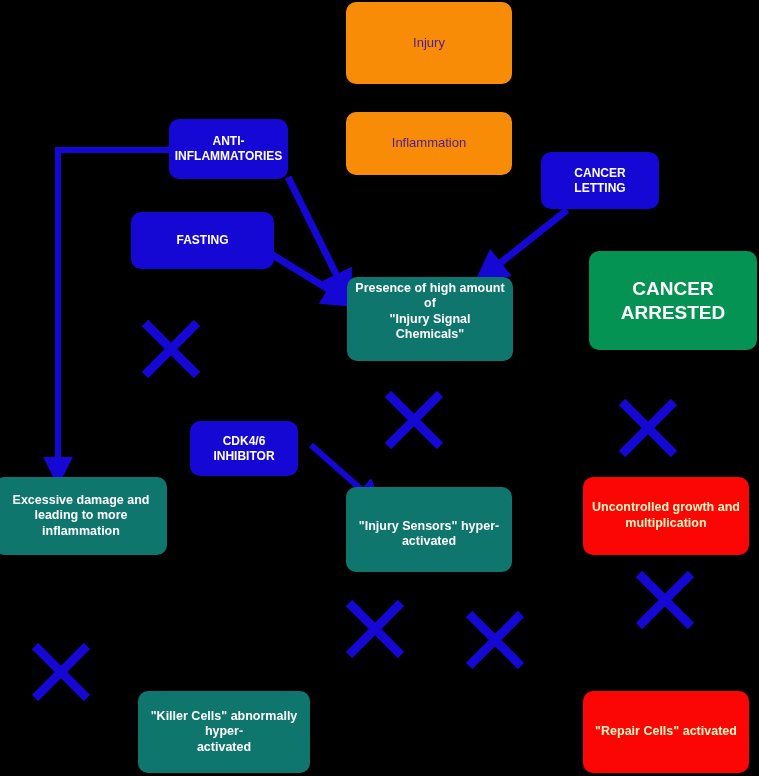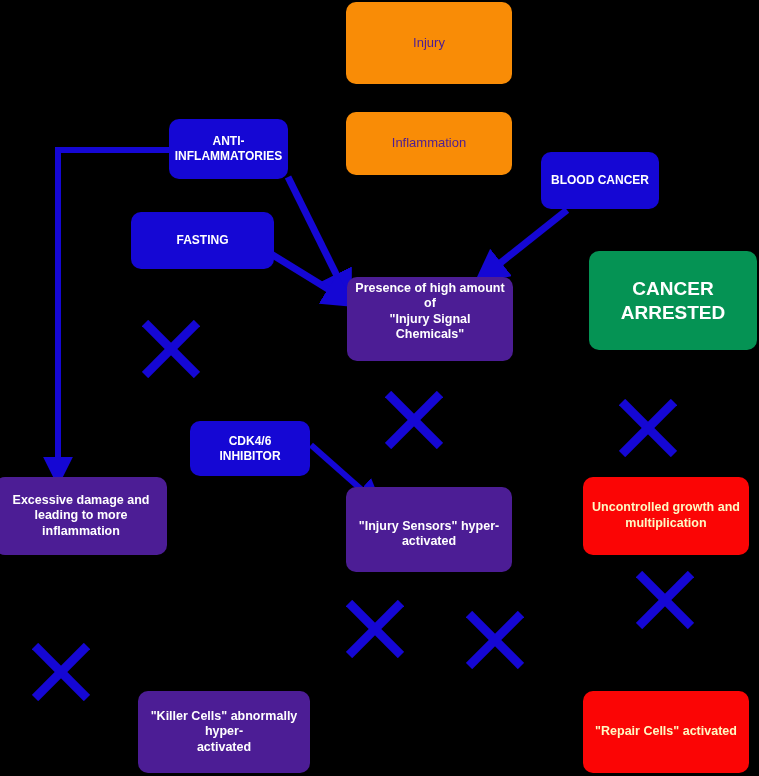--- a/index.html
+++ b/index.html
@@ -39,21 +39,21 @@
     font-size: 12px;
     font-weight: bold;
   }
   .node.green {
     background: #059354;
     color: #ffffff;
     font-size: 19px;
     font-weight: bold;
   }
   .node.red {
-    background: #4c1d95;
+    background: #0f766e;
     color: #ffffff;
     font-size: 12.5px;
     font-weight: bold;
   }
   .node.red-deep {
     background: #fb0505;
     color: #fef9c3;
     font-size: 12.5px;
     font-weight: bold;
   }
@@ -101,27 +101,27 @@
     <line x1="311" y1="445" x2="371" y2="498" stroke="#1507d4" stroke-width="6" marker-end="url(#ah)"></line>
 
     <polygon points="398,487 446,487 416,510" fill="#000000"></polygon>
   </svg>
 
   <div id="nodes-layer">
       <div class="node orange" style="left: 346px; top: 2px; width: 166px; height: 82px;">Injury</div>
       <div class="node orange" style="left: 346px; top: 112px; width: 166px; height: 63px;">Inflammation</div>
       <div class="node blue" style="left: 169px; top: 119px; width: 119px; height: 60px;">ANTI-
 INFLAMMATORIES</div>
-      <div class="node blue" style="left: 541px; top: 152px; width: 118px; height: 57px;">BLOOD CANCER</div>
+      <div class="node blue" style="left: 541px; top: 152px; width: 118px; height: 57px;">CANCER LETTING</div>
       <div class="node blue" style="left: 131px; top: 212px; width: 143px; height: 57px;">FASTING</div>
       <div class="node green" style="left: 589px; top: 251px; width: 168px; height: 99px;">CANCER
 ARRESTED</div>
       <div class="node red align-lower" style="left: 347px; top: 277px; width: 166px; height: 84px;">Presence of high amount of
 "Injury Signal Chemicals"</div>
-      <div class="node blue" style="left: 190px; top: 421px; width: 120px; height: 55px;">CDK4/6 INHIBITOR</div>
+      <div class="node blue" style="left: 190px; top: 421px; width: 108px; height: 55px;">CDK4/6 INHIBITOR</div>
       <div class="node red" style="left: -5px; top: 477px; width: 172px; height: 78px;">Excessive damage and
 leading to more inflammation</div>
       <div class="node red align-lower2" style="left: 346px; top: 487px; width: 166px; height: 85px;">"Injury Sensors" hyper-
 activated</div>
       <div class="node red-deep" style="left: 583px; top: 477px; width: 166px; height: 78px;">Uncontrolled growth and
 multiplication</div>
       <div class="node red" style="left: 138px; top: 691px; width: 172px; height: 82px;">"Killer Cells" abnormally hyper-
 activated</div>
       <div class="node red-deep" style="left: 583px; top: 691px; width: 166px; height: 82px;">"Repair Cells" activated</div>
     </div>

